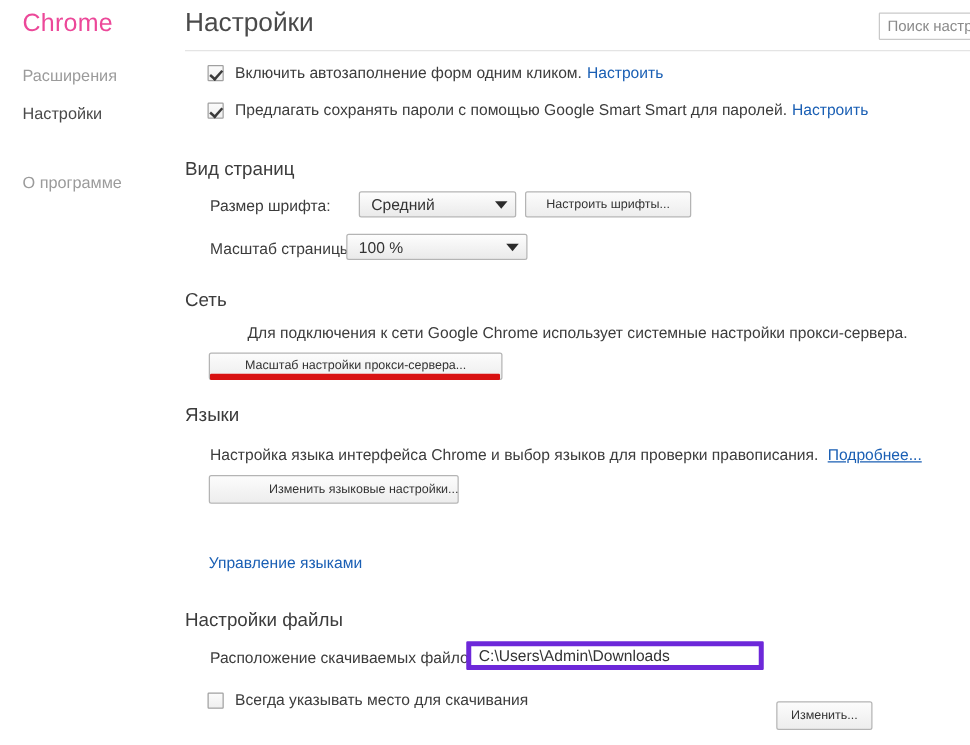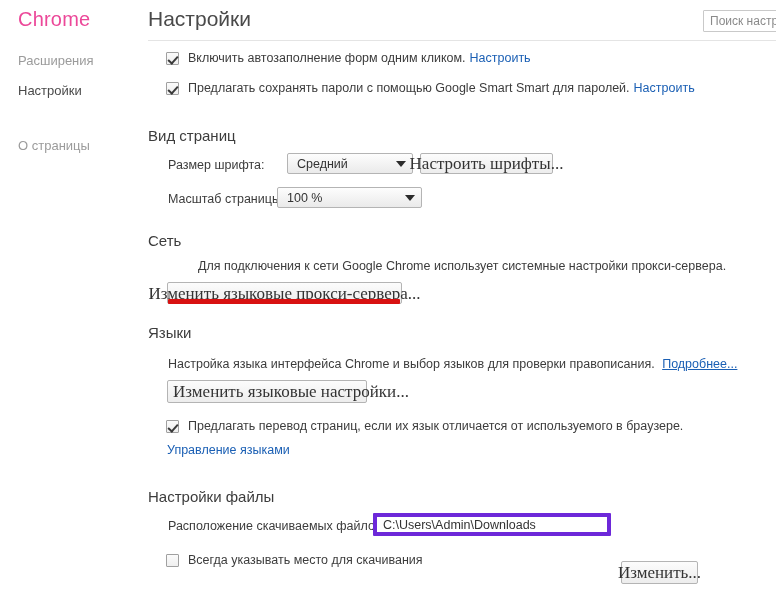--- a/index.html
+++ b/index.html
@@ -167,22 +167,22 @@
   .link.inline { margin-left: 4px; }
   .link.underline { text-decoration: underline; }
 
   
   .btn {
     position: absolute;
     box-sizing: border-box;
     border: 1px solid #b4b4b4;
     background: linear-gradient(#fcfcfc, #ededed);
     color: #333333;
-    font-size: 17px;
-    font-family: Liberation Serif, serif;
+    font-size: 10px;
+    font-family: Liberation Sans, sans-serif;
     white-space: nowrap;
     text-align: center;
     border-radius: 2px;
     cursor: default;
     line-height: 1;
     display: flex;
     align-items: center;
     justify-content: center;
   }
 
@@ -264,21 +264,21 @@
 
     <div class="nav-item" id="nav-extensions">
       <span>Расширения</span>
     </div>
 
     <div class="nav-item active" id="nav-settings">
       <span>Настройки</span>
     </div>
 
     <div class="nav-item" id="nav-about">
-      <span>О страницы</span>
+      <span>О программе</span>
     </div>
   </div>
 
   <div id="header-title">Настройки</div>
 
   <input id="search-box" type="text" placeholder="Поиск настр" style="">
 
   <div id="header-divider"></div>
 
   <div id="content">
@@ -314,37 +314,33 @@
       <span class="sel-text">100 %</span>
       <span class="arrow">
           <span class="arrow-glyph"></span>
         </span>
     </div>
 
     <div class="section-title" style="top:232px;">Сеть</div>
 
     <div class="desc" style="top:259px;margin-left:30px;">Для подключения к сети Google Chrome использует системные настройки прокси-сервера.</div>
 
-    <div class="btn" style="left:167px; top:282px; width:235px; height:22px;">Изменить языковые прокси-сервера...</div>
+    <div class="btn" style="left:167px; top:282px; width:235px; height:22px;">Масштаб настройки прокси-сервера...</div>
 
     <div id="red-underline" style="left:168px; top:299px; width:232px; height:5px;"></div>
 
     <div class="section-title" style="top:324px;">Языки</div>
 
     <div class="desc" style="top:357px;">
       <span>Настройка языка интерфейса Chrome и выбор языков для проверки правописания.</span>
       <span class="link underline inline">Подробнее...</span>
     </div>
 
     <div class="btn" style="left:167px; top:380px; width:200px; height:23px;padding-left:48px;">Изменить языковые настройки...</div>
 
-    <div class="cb-row" style="left:166px; top:419px;">
-      <span class="cb checked"></span>
-      <span class="cb-label">Предлагать перевод страниц, если их язык отличается от используемого в браузере.</span>
-    </div>
 
     <div class="link" style="position:absolute; left:167px; top:443px;">Управление языками</div>
 
     <div class="section-title" style="top:488px;">Настройки файлы</div>
 
     <div class="row-label" style="left:168px; top:519px;">Расположение скачиваемых файлов:</div>
 
     <input class="tinput" type="text" style="left: 373px; top: 513px; width: 238px; height: 23px;" value="C:\Users\Admin\Downloads">
 
     <div class="btn" style="left:621px; top:513px; width:77px; height:23px;margin-top:48px;">Изменить...</div>

